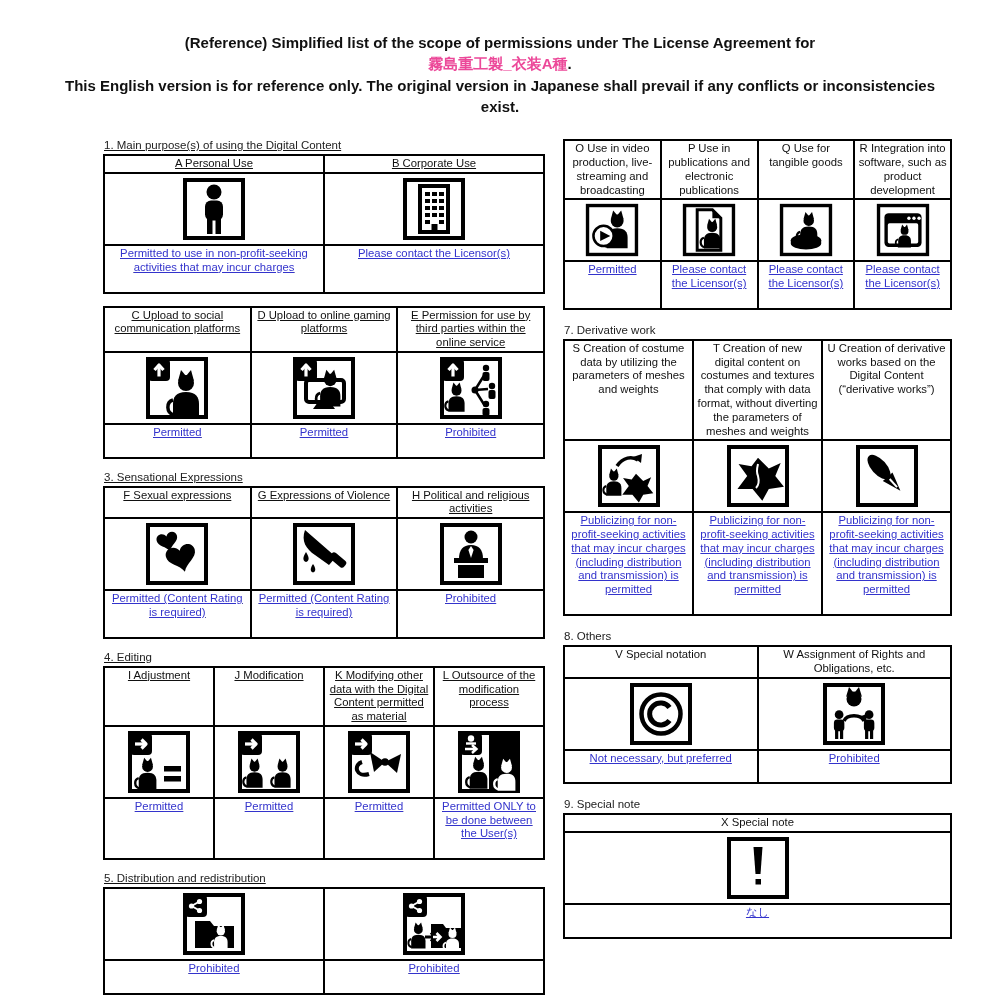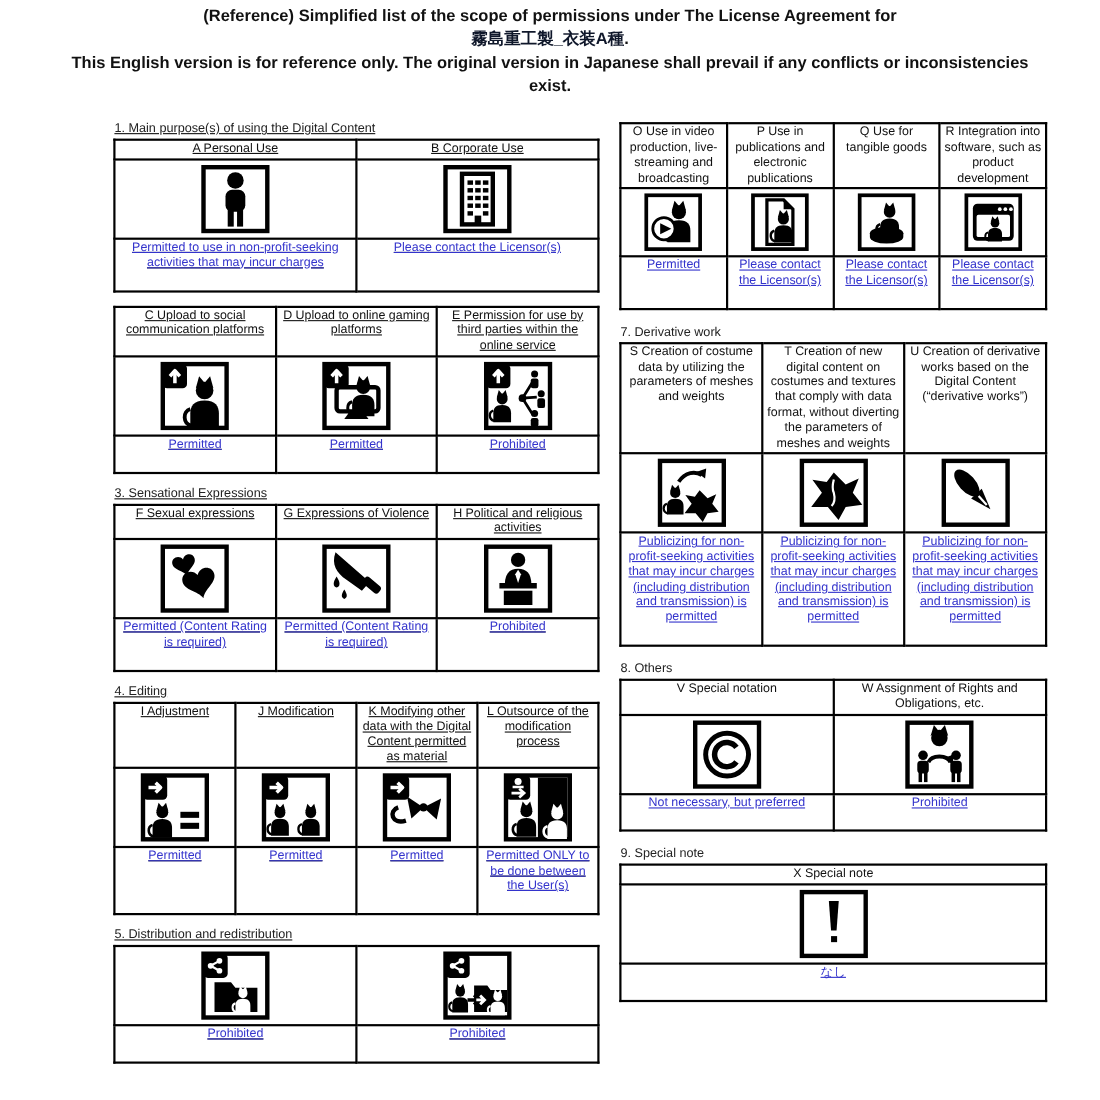--- a/index.html
+++ b/index.html
@@ -5,24 +5,24 @@
   * { box-sizing: border-box; }
   html,body { margin:0; padding:0; background:#fff; }
   body {
     width:1000px; height:1000px; overflow:hidden;
     font-family:"Liberation Sans", sans-serif; color:#111;
   }
   .page { position:relative; width:1000px; height:1000px; }
 
   
   .doc-header {
-    width:880px; margin:0 auto; padding-top:4px;
+    width:880px; margin:0 auto; padding-top:32px;
     text-align:center; font-weight:bold; font-size:15px; line-height:1.42;
   }
-  .product { color:#0f172a; }
+  .product { color:#ec4899; }
 
   
   .columns { display:flex; gap:18px; margin-left:103px; margin-top:22px; }
   .col { display:flex; flex-direction:column; }
   .col-left  { width:442px; gap:12px;text-decoration:underline; }
   .col-right { width:389px; gap:14px; }
 
   .section-title { font-size:11.5px; margin:0 0 3px 1px; color:#222; }
 
   table { border-collapse:collapse; width:100%; table-layout:fixed; }

